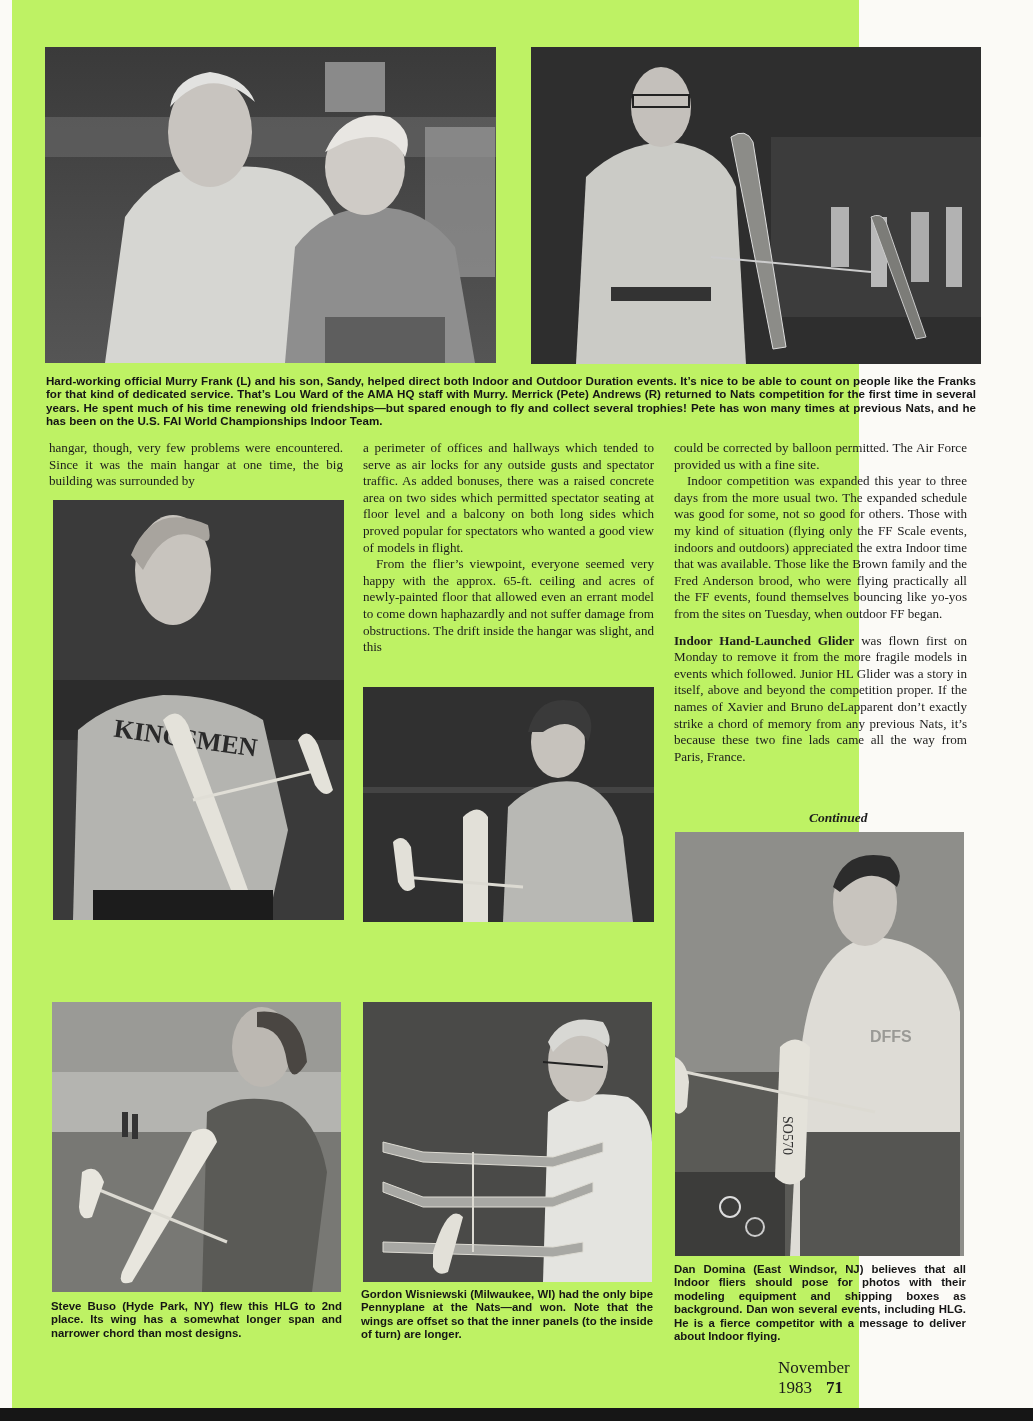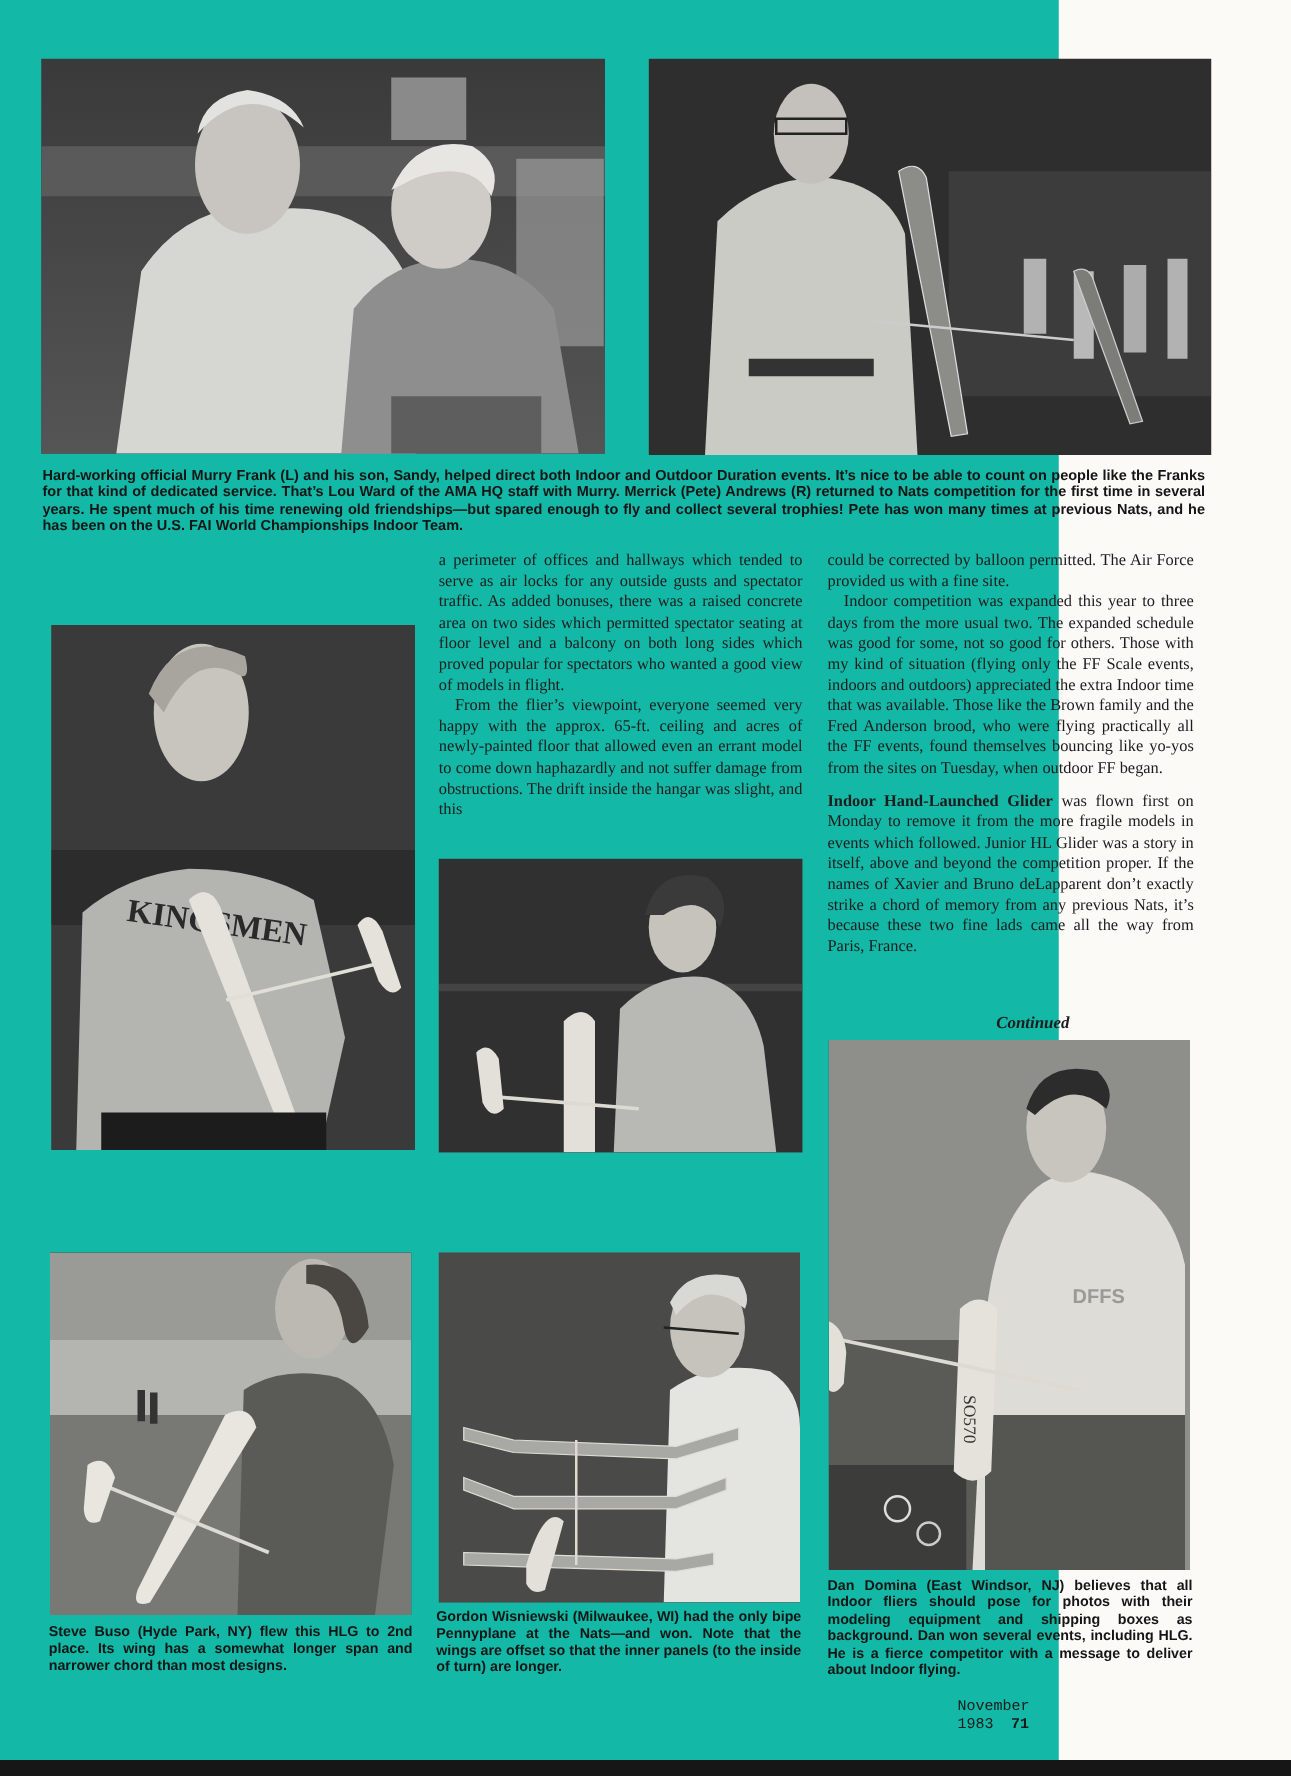--- a/index.html
+++ b/index.html
@@ -1,20 +1,20 @@
 <!DOCTYPE html>
 <html><head>
 <meta charset="utf-8">
 <style>
   html, body { margin: 0; padding: 0; }
   body {
     width: 1033px; height: 1421px; position: relative; overflow: hidden;
     background: #fbfaf6; color: #1a1a1a;
   }
-  .page { position: absolute; left: 0; top: 0; width: 847px; height: 1408px; background: #14b8a6; }
+  .page { position: absolute; left: 12px; top: 0; width: 847px; height: 1408px; background: #bef264; }
   .bottom-band { position: absolute; left: 0; top: 1408px; width: 1033px; height: 13px; background: #161616; }
 
   .photo {
     position: absolute; overflow: hidden;
     background: #4a4a4a;
   }
   .photo svg { width: 100%; height: 100%; display: block; }
 
   .caption {
     position: absolute;
@@ -39,22 +39,22 @@
   .body-text p.indent { text-indent: 13px; }
   .body-text .lead { font-weight: bold; }
   .continued {
     position: absolute;
     font-family: "Liberation Serif", serif;
     font-style: italic; font-weight: bold;
     font-size: 13.5px; color: #1c1c1c;
   }
   .folio {
     position: absolute; left: 766px; top: 1358px;
-    font-family: Liberation Mono, monospace;
-    font-size: 12px; color: #1a1a1a;
+    font-family: Liberation Serif, serif;
+    font-size: 17px; color: #1a1a1a;
   }
   .folio .num { font-weight: bold; margin-left: 14px; }
 </style>
 </head>
 <body>
 
 <div class="page">
 
   <div class="photo" style="left:33px; top:47px; width:451px; height:316px;">
     <svg viewBox="0 0 451 316" preserveAspectRatio="none">
@@ -95,20 +95,23 @@
       <rect x="102" y="48" width="56" height="12" fill="none" stroke="#222" stroke-width="2"></rect>
 
       <path d="M200 90 Q215 80 222 95 L255 300 L242 302 Z" fill="#8c8c88" stroke="#ddd" stroke-width="1"></path>
       <line x1="180" y1="210" x2="340" y2="225" stroke="#ccc" stroke-width="2"></line>
       <path d="M340 170 Q350 165 355 175 L395 290 L385 292 Z" fill="#7c7c78" stroke="#ccc" stroke-width="1"></path>
     </svg>
   </div>
 
   <div class="caption caption-top" style="left:34px; top:374px; width:930px;">Hard-working official Murry Frank (L) and his son, Sandy, helped direct both Indoor and Outdoor Duration events. It’s nice to be able to count on people like the Franks for that kind of dedicated service. That’s Lou Ward of the AMA HQ staff with Murry. Merrick (Pete) Andrews (R) returned to Nats competition for the first time in several years. He spent much of his time renewing old friendships—but spared enough to fly and collect several trophies! Pete has won many times at previous Nats, and he has been on the U.S. FAI World Championships Indoor Team.</div>
 
+  <div class="body-text" style="left:37px; top:440px; width:294px;">
+    <p>hangar, though, very few problems were encountered. Since it was the main hangar at one time, the big building was surrounded by</p>
+  </div>
 
   <div class="photo" style="left:41px; top:500px; width:291px; height:420px;">
     <svg viewBox="0 0 291 420" preserveAspectRatio="none">
       <rect width="291" height="420" fill="#3a3a3a"></rect>
       <rect x="0" y="180" width="291" height="60" fill="#2c2c2c"></rect>
       <path d="M20 420 L25 230 Q60 200 110 195 Q170 195 210 220 L235 330 L215 420 Z" fill="#b4b4b0"></path>
       <ellipse cx="120" cy="70" rx="38" ry="55" fill="#c8c4be"></ellipse>
       <path d="M78 55 Q100 0 155 25 Q160 45 150 40 Q115 20 90 70Z" fill="#a8a49e"></path>
       <text x="60" y="245" font-family="Liberation Serif, serif" font-weight="bold" font-size="26" fill="#2a2a2a" transform="rotate(8 120 240)">KINGSMEN</text>
 

